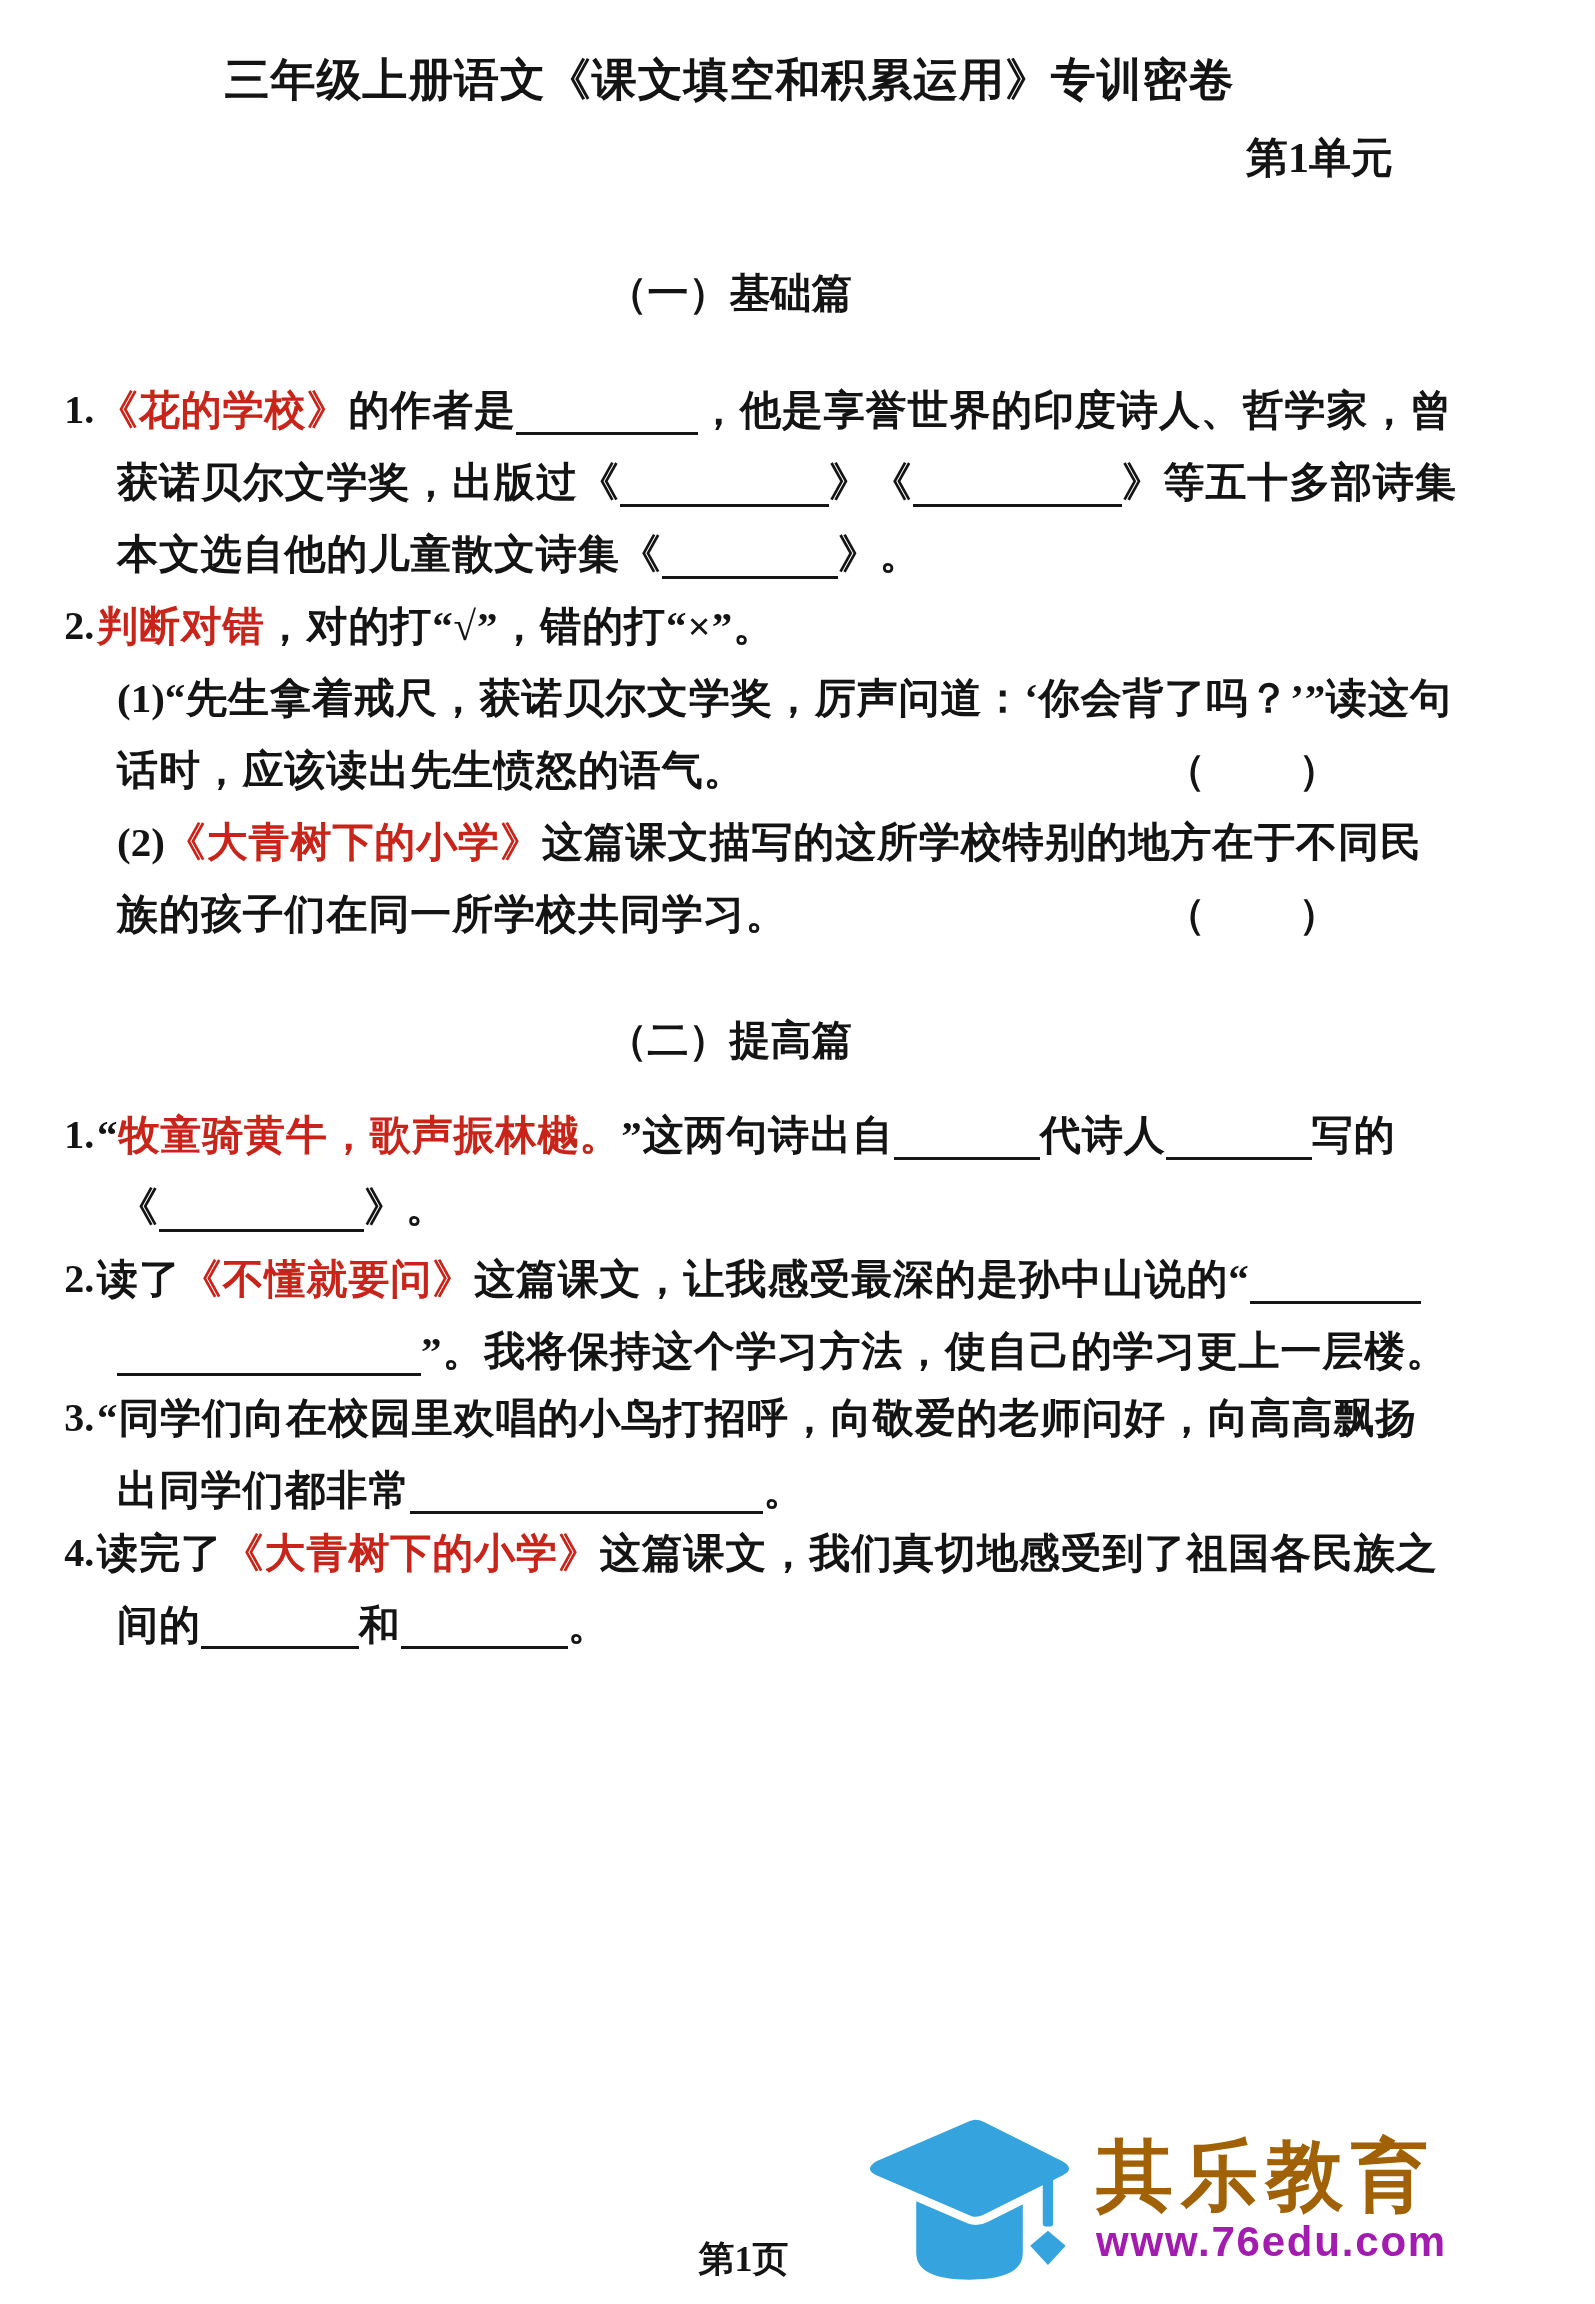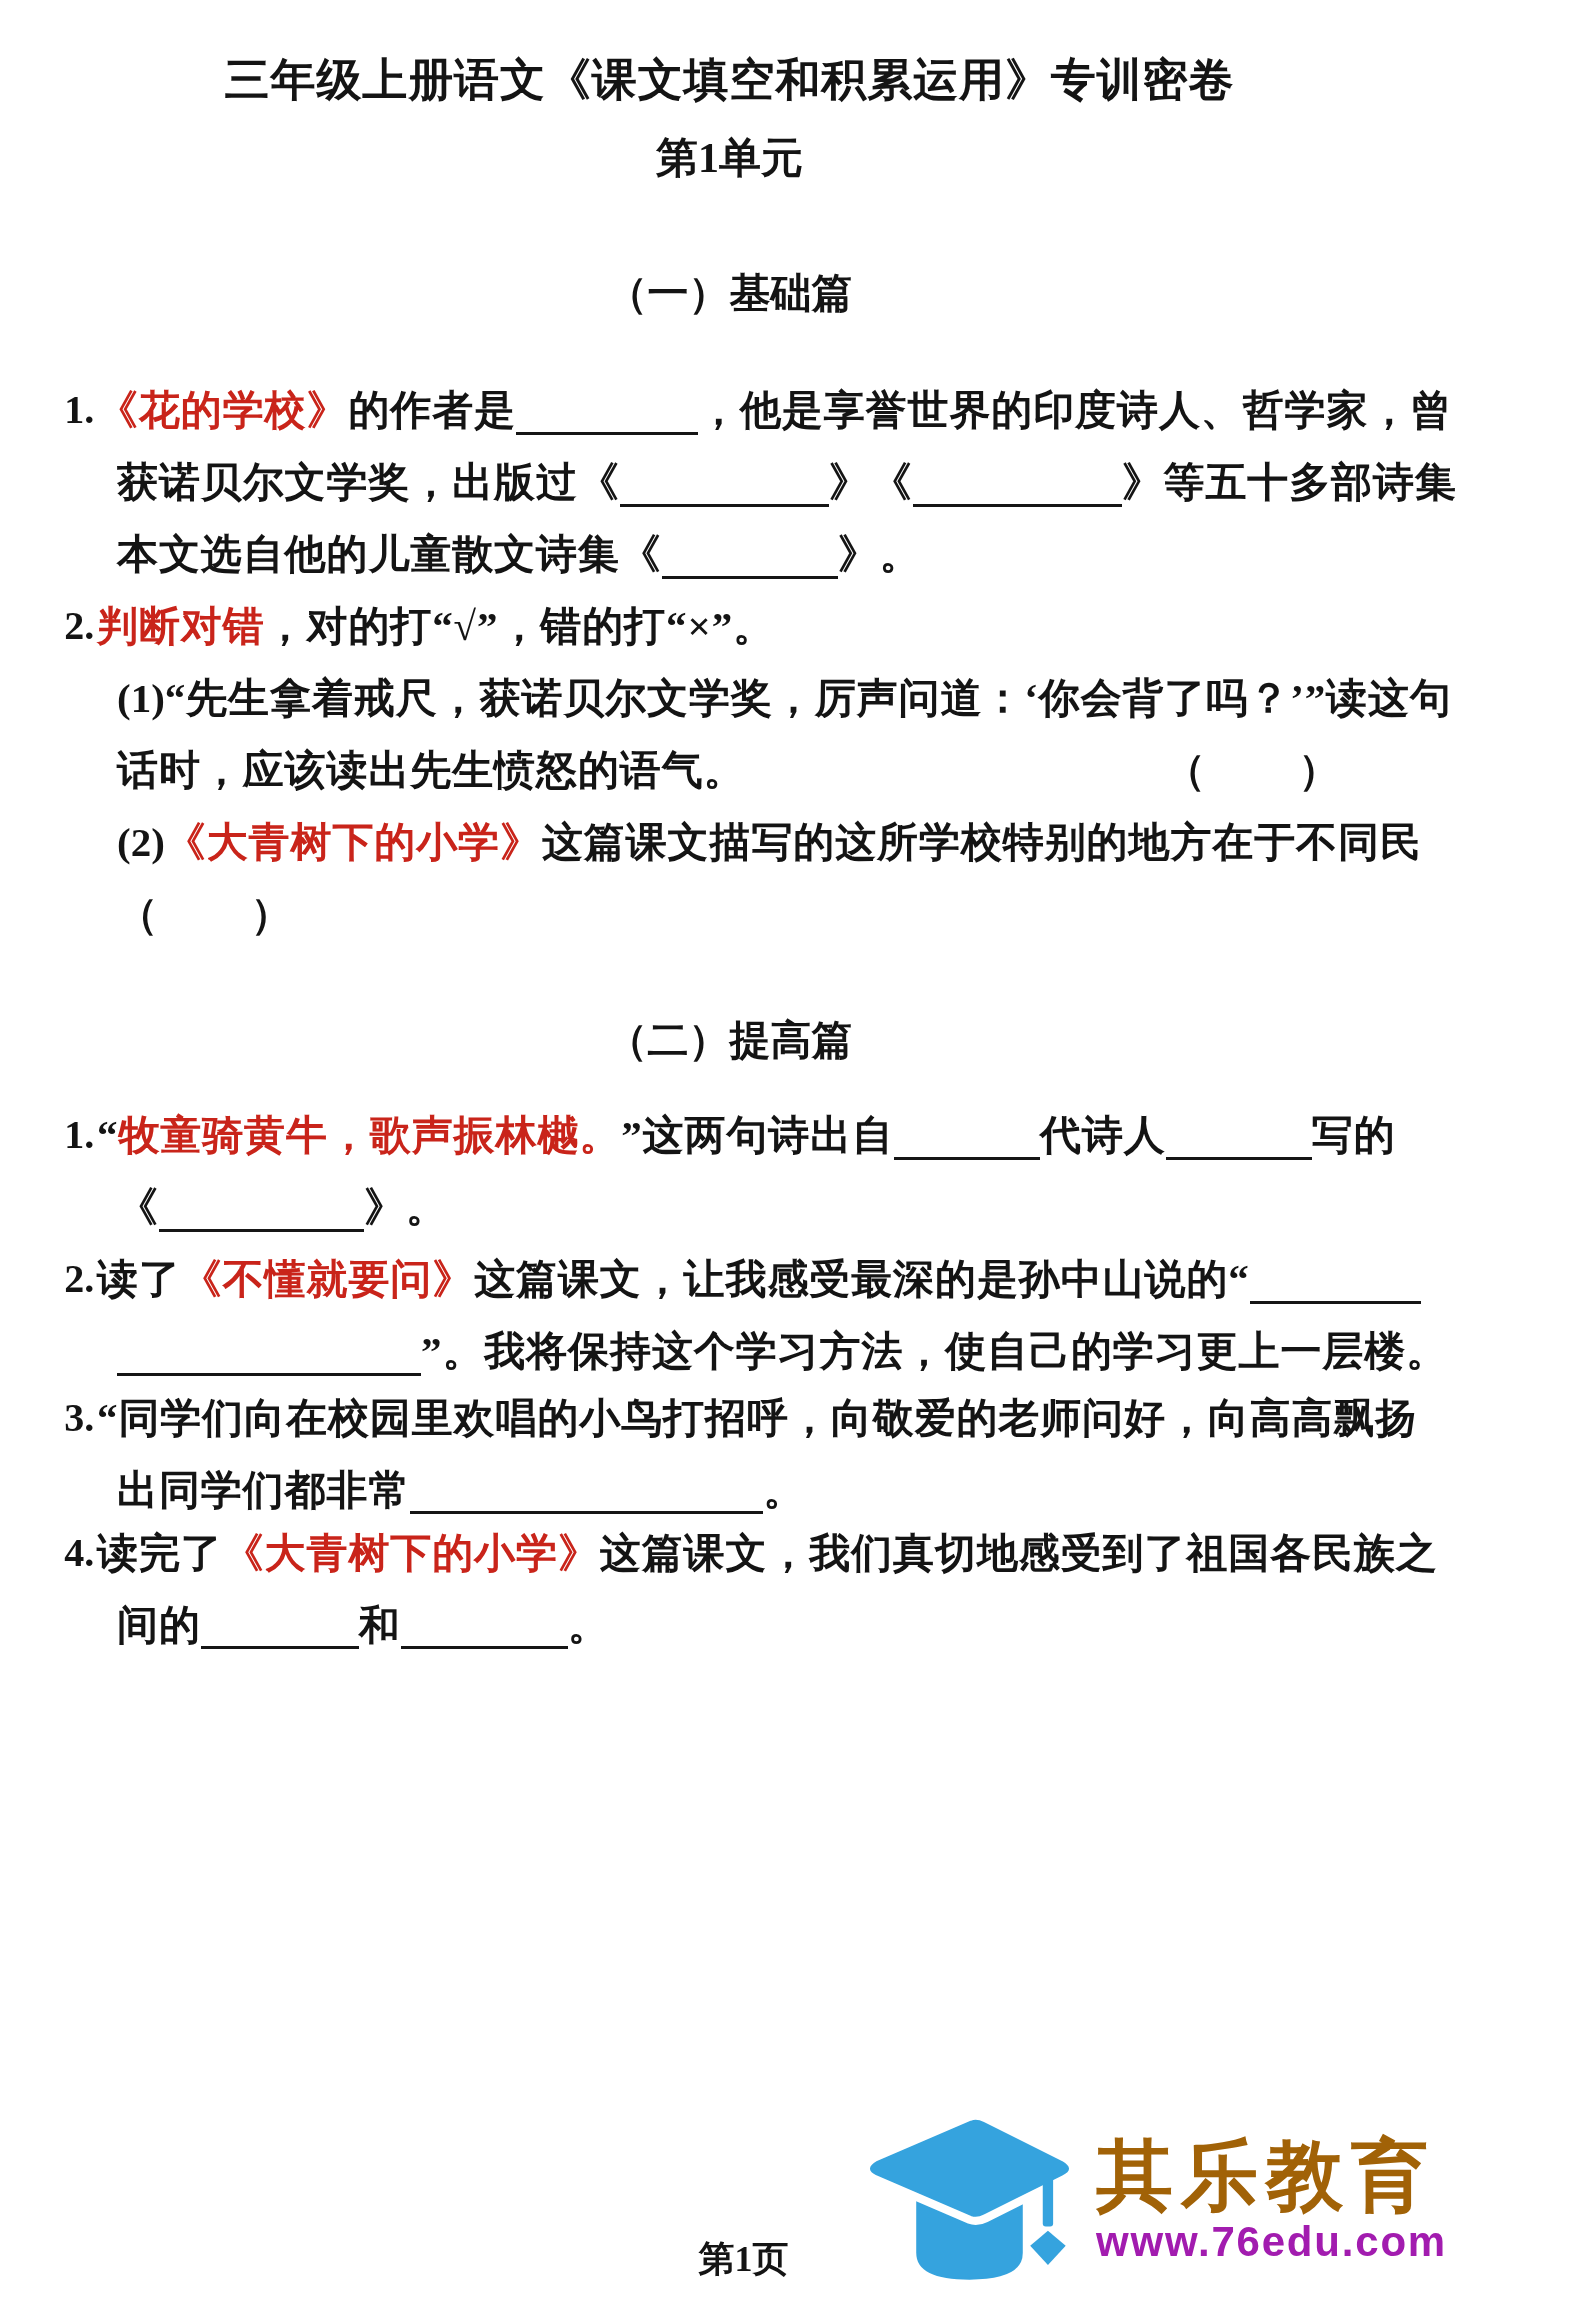--- a/index.html
+++ b/index.html
@@ -11,21 +11,21 @@
     font-weight:700;
     color:#141414;
     overflow:hidden;
   }
   .content{padding:52px 63px 0 66px;}
   .title{
     text-align:center;font-size:45px;line-height:56px;margin:0;
     letter-spacing:0.9px;
   }
   .unit{
-    text-align:center;font-size:42px;line-height:50px;margin:25px 0 0 0;
+    text-align:right;font-size:42px;line-height:50px;margin:25px 0 0 0;
   }
   .sec-h{
     text-align:center;font-size:41px;line-height:50px;margin:0;
   }
   #h-basic{margin-top:85px;}
   #h-adv{margin-top:65px;}
   .q{position:relative;padding-left:51px;}
   .q .num{
     position:absolute;left:-1.8px;top:0;width:51px;
     font-size:40px;line-height:72px;
@@ -104,20 +104,21 @@
         <span class="sub-label">(1)</span><span>“先生拿着戒尺，获诺贝尔文学奖，厉声问道：‘你会背了吗？’”读这句</span>
       </div>
       <div class="ln judge">
         <span>话时，应该读出先生愤怒的语气。</span>
           <span class="paren">（　　）</span>
       </div>
       <div class="ln">
         <span class="sub-label">(2)</span><span class="red">《大青树下的小学》</span><span>这篇课文描写的这所学校特别的地方在于不同民</span>
       </div>
       <div class="ln judge">
+        <span>族的孩子们在同一所学校共同学习。</span>
           <span class="paren">（　　）</span>
       </div>
     </div>
 
     <h3 class="sec-h" id="h-adv">（二）提高篇</h3>
 
     <div class="q" id="q1-adv">
       <span class="num">1.</span>
       <div class="ln first">
         <span>“</span><span class="red">牧童骑黄牛，歌声振林樾。</span><span>”这两句诗出自</span><span class="blank" style="width:146px"></span><span>代诗人</span><span class="blank" style="width:146px"></span><span>写的</span>

